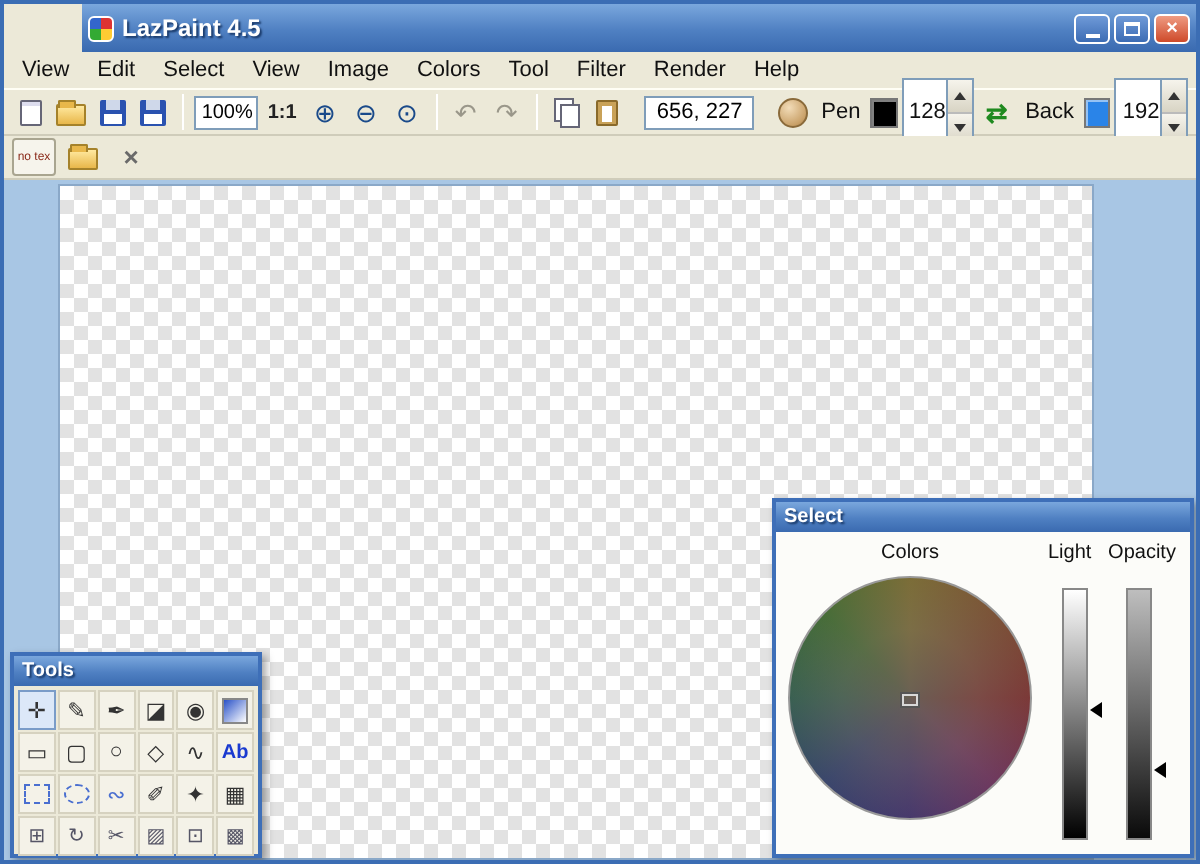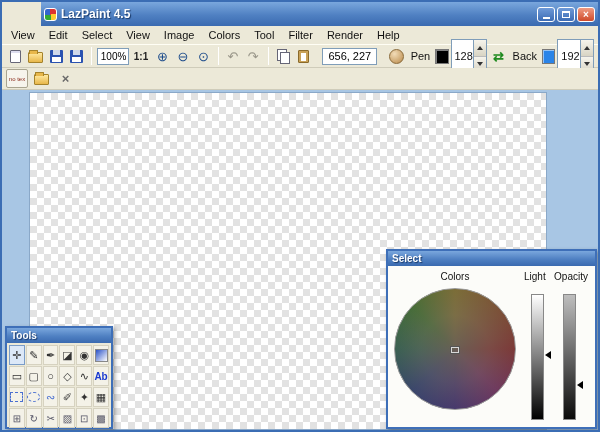--- a/index.html
+++ b/index.html
@@ -77,21 +77,21 @@
   .client { flex:1; position:relative; background:#a8c6e4; overflow:hidden; }
   .canvas { position:absolute; left:27px; top:2px; width:518px; bottom:0;
     background-image:conic-gradient(#e2e2e2 25%, #ffffff 0 50%, #e2e2e2 0 75%, #ffffff 0);
     background-size:14px 14px; border:1px solid #8aa8c8; }
 
   
   .float-win { position:absolute; border:2px solid #3e6fb8; background:#ece9d8; box-shadow:2px 2px 4px rgba(0,0,0,.35); }
   .mini-title { height:15px; background:linear-gradient(180deg,#7aa7dd 0%,#4f80c2 55%,#3a6ab0 100%);
     display:flex; align-items:center; padding:0 4px; color:#fff; font-size:10px; font-weight:bold; text-shadow:1px 1px 1px #1a3a6a; }
 
-  .tools-win { left:3px; top:236px; width:108px; bottom:1px; }
+  .tools-win { left:3px; top:236px; width:126px; bottom:1px; }
   .tools-grid { display:grid; grid-template-columns:repeat(6,1fr); gap:1px; padding:2px; }
   .tcell { height:20px; background:#f4f2e8; border:1px solid #d6d2c0; display:flex; align-items:center; justify-content:center;
     font-size:11px; color:#333; }
   .tcell.selected { background:#dce8f8; border:1px solid #7a9cc8; }
   .tcell .blue { color:#1a3ad0; font-weight:bold; font-size:10px; }
   .row4 { font-size:10px; color:#556; }
   .grad-sq { width:13px; height:13px; background:linear-gradient(135deg,#2a52c8,#ffffff); border:1px solid #888; }
   .sel-rect { width:13px; height:10px; border:1px dashed #4a6fd0; }
   .sel-ellipse { width:13px; height:10px; border:1px dashed #4a6fd0; border-radius:50%; }
   .lasso { color:#4a6fd0; }

